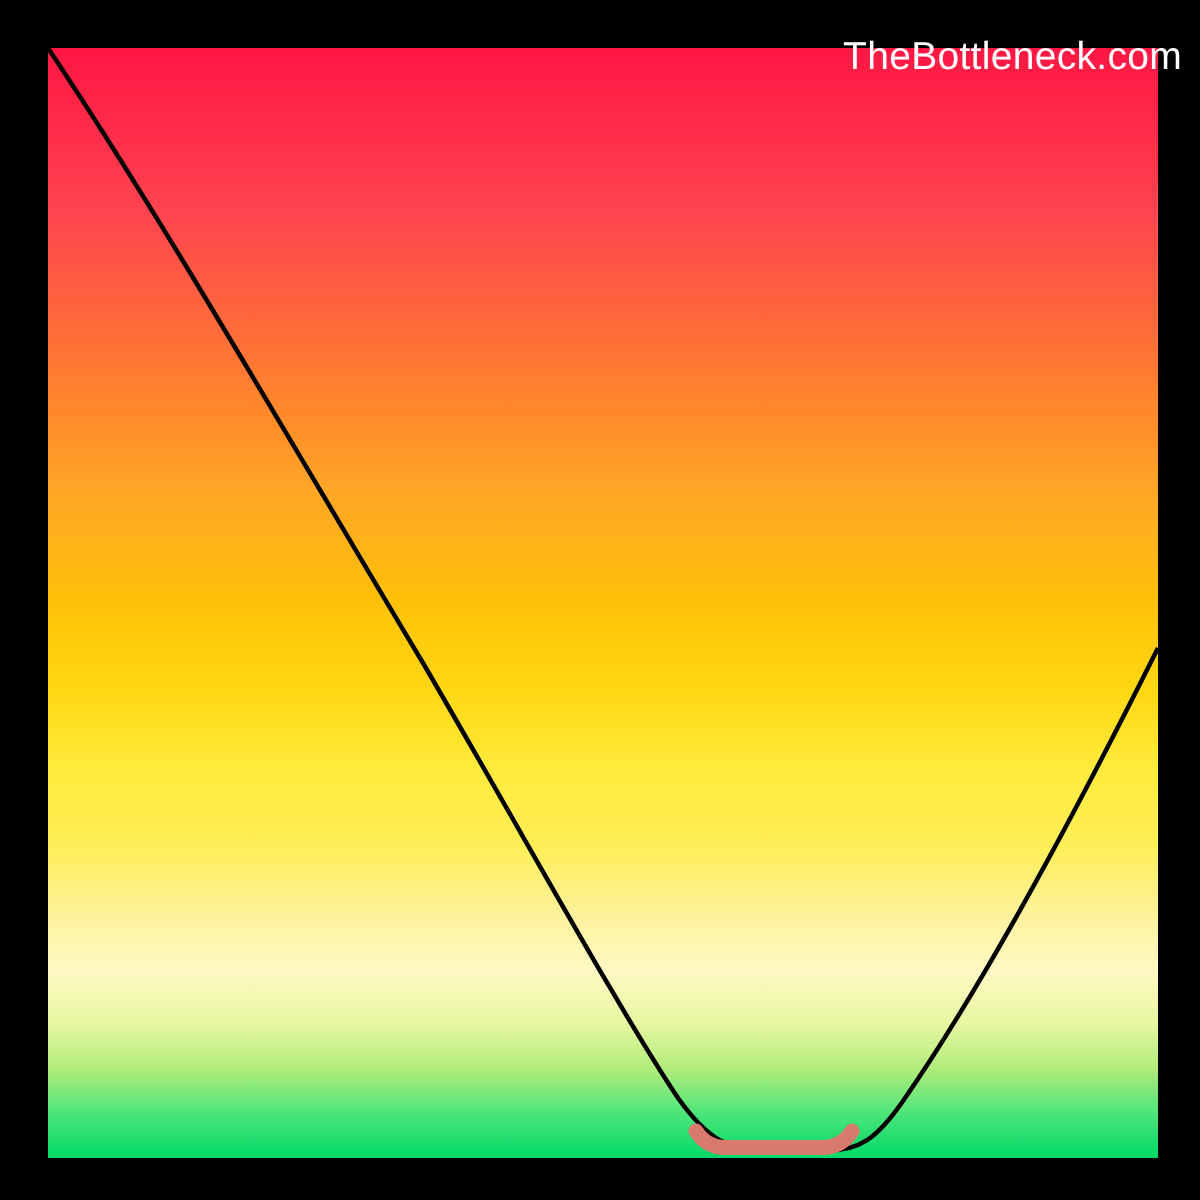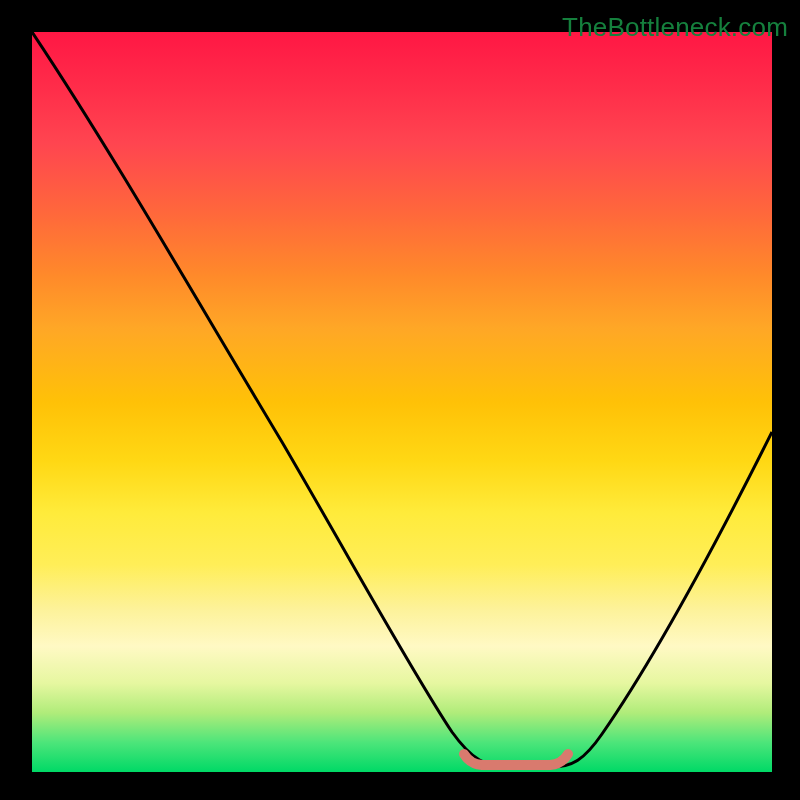--- a/index.html
+++ b/index.html
@@ -31,23 +31,23 @@
       #fdf29a 78%,
       #fff9c4 83%,
       #e6f7a0 88%,
       #b0ec7a 92%,
       #4de57a 96%,
       #00d966 100%
     );
   }
   .watermark {
     position: absolute;
-    top: 12px;
+    top: 22px;
     right: 12px;
-    color: #15803d;
+    color: #ffffff;
     font-size: 26px;
     font-weight: 500;
     letter-spacing: 0.2px;
     z-index: 10;
   }
   .curve-svg {
     position: absolute;
     left: 0;
     top: 0;
     width: 100%;

